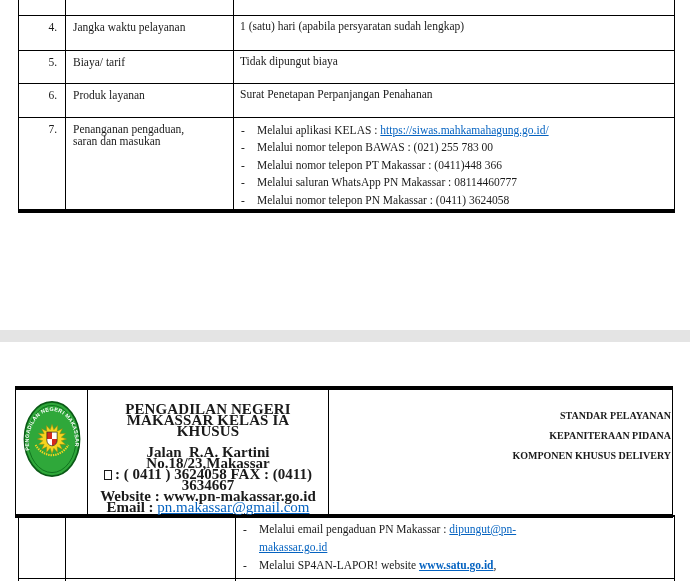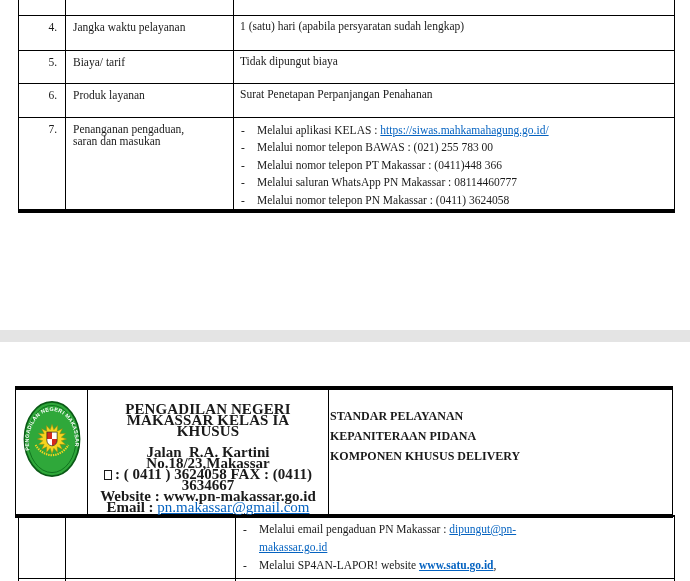--- a/index.html
+++ b/index.html
@@ -34,21 +34,21 @@
   .tbl-head { position:absolute; top:386px; left:15px; width:657px;
               border-top:4px solid #000; border-bottom:4px solid #000; }
   .tbl-head td { border:1px solid #000; height:103px; }
   .td-logo { text-align:center; padding-top:7px; }
   .td-info { text-align:center; font-weight:bold; font-size:15px; padding-top:14px; }
   .court-name { max-width:212px; margin:0 auto; line-height:11px; letter-spacing:0.1px; }
   .info-line { line-height:11px; white-space:pre-wrap; }
   .info-gap { height:10px; }
   .tofu { display:inline-block; width:6px; height:8px; border:1px solid #1a1a1a;
           margin-right:3px; vertical-align:-1px; }
-  .td-title { text-align:left; font-weight:bold; font-size:12px;
+  .td-title { text-align:right; font-weight:bold; font-size:10px;
               line-height:20px; padding-top:16px; }
 
   
   .clip { position:absolute; top:515px; left:18px; width:658px; height:66px; overflow:hidden; }
   .tbl-bottom { width:656px; border-top:2px solid #000; }
   .tbl-bottom td { border:1px solid #000; }
   .tbl-bottom tr.rowA td { height:56px; }
   .tbl-bottom tr.rowB td { height:28px; }
   .tbl-bottom .li { line-height:18px; }
   .tbl-bottom .td-cnt { padding-top:3px; }

